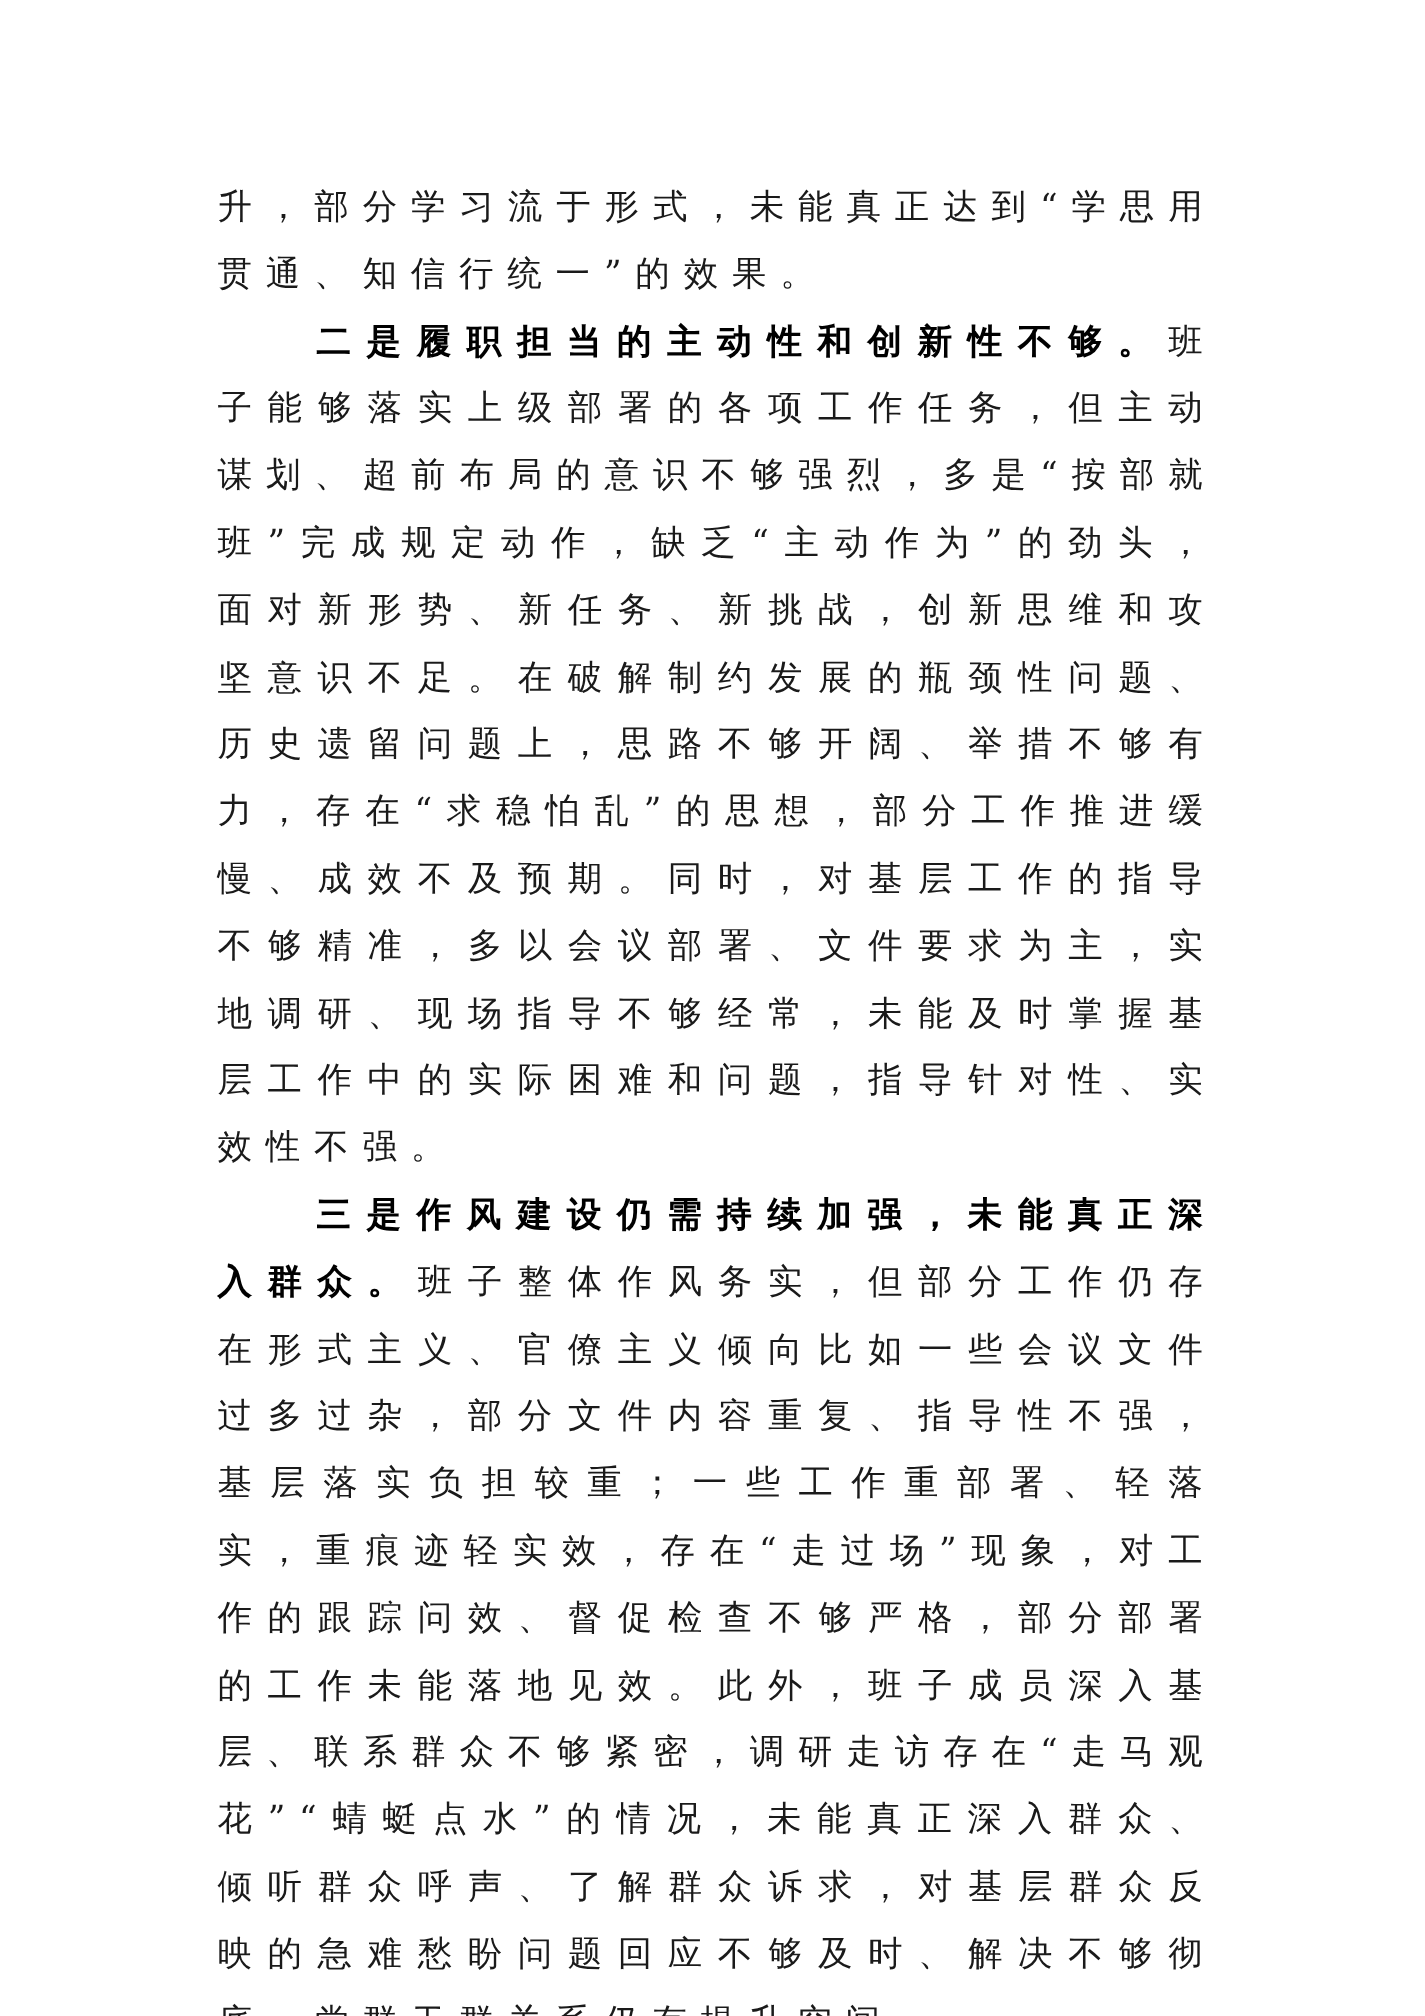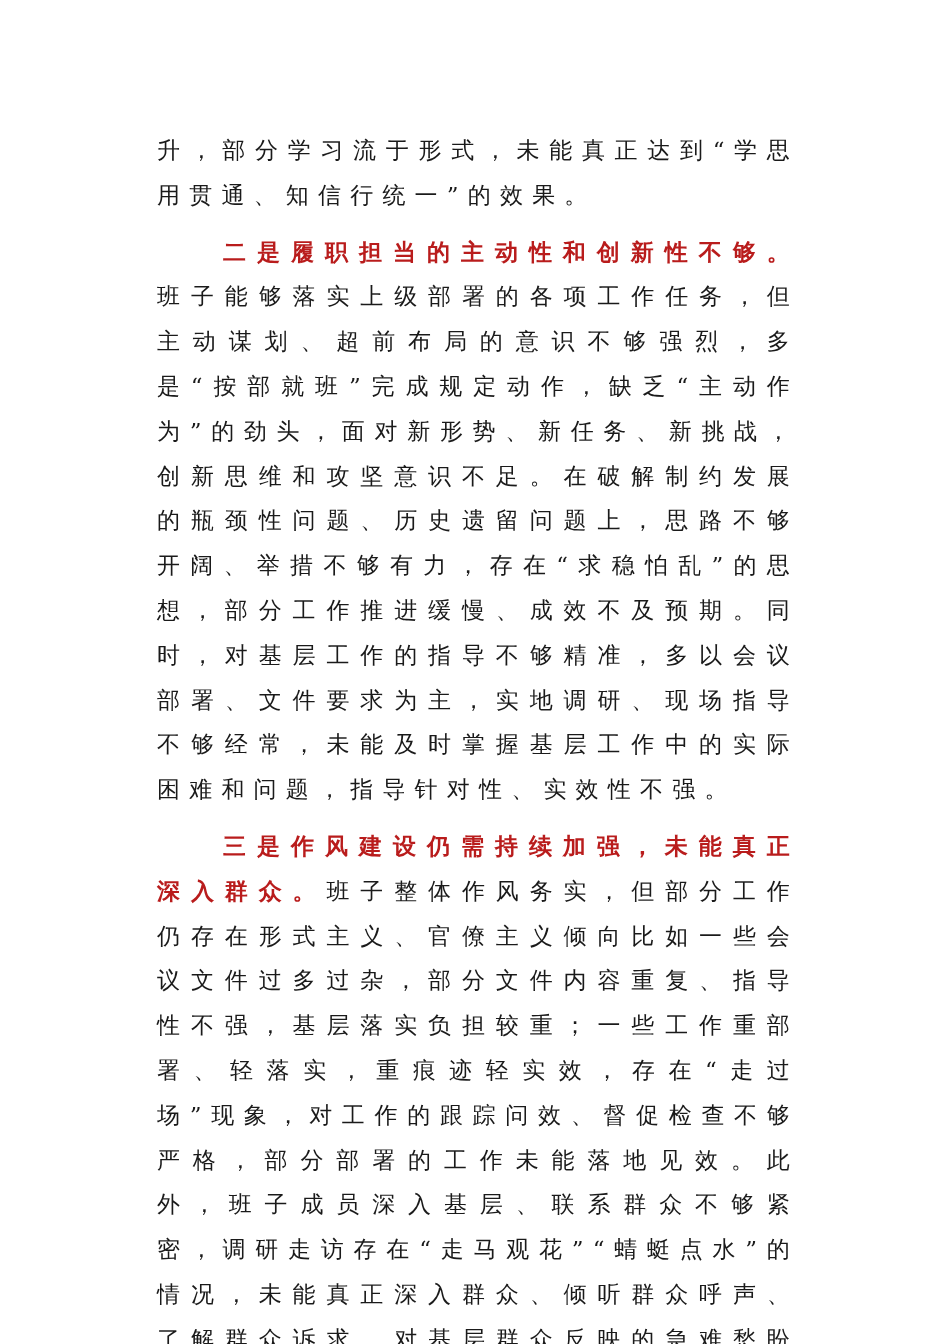--- a/index.html
+++ b/index.html
@@ -9,23 +9,23 @@
     position: absolute;
     left: 145px;
     top: 116px;
     width: 666px;
     font-family: "DejaVu Serif", "Liberation Serif", serif;
     font-size: 23px;
     line-height: 44.8px;
     color: #1a1a1a;
     letter-spacing: 9.2px;
   }
-  .para { margin: 12px; padding: 0; text-align: justify; text-align-last: left; }
+  .para { margin: 0; padding: 0; text-align: justify; text-align-last: left; }
   .para.indent { text-indent: 66px; }
-  .lead { font-weight: bold; color: #b91c1c; }
+  .lead { font-weight: bold; color: #000000; }
 </style>
 </head>
 <body>
 
 <div class="page">
   <div class="content">
     <p class="para"><span class="lead"></span><span>升，部分学习流于形式，未能真正达到“学思用贯通、知信行统一”的效果。</span></p>
     <p class="para indent"><span class="lead">二是履职担当的主动性和创新性不够。</span><span>班子能够落实上级部署的各项工作任务，但主动谋划、超前布局的意识不够强烈，多是“按部就班”完成规定动作，缺乏“主动作为”的劲头，面对新形势、新任务、新挑战，创新思维和攻坚意识不足。在破解制约发展的瓶颈性问题、历史遗留问题上，思路不够开阔、举措不够有力，存在“求稳怕乱”的思想，部分工作推进缓慢、成效不及预期。同时，对基层工作的指导不够精准，多以会议部署、文件要求为主，实地调研、现场指导不够经常，未能及时掌握基层工作中的实际困难和问题，指导针对性、实效性不强。</span></p>
     <p class="para indent"><span class="lead">三是作风建设仍需持续加强，未能真正深入群众。</span><span>班子整体作风务实，但部分工作仍存在形式主义、官僚主义倾向比如一些会议文件过多过杂，部分文件内容重复、指导性不强，基层落实负担较重；一些工作重部署、轻落实，重痕迹轻实效，存在“走过场”现象，对工作的跟踪问效、督促检查不够严格，部分部署的工作未能落地见效。此外，班子成员深入基层、联系群众不够紧密，调研走访存在“走马观花”“蜻蜓点水”的情况，未能真正深入群众、倾听群众呼声、了解群众诉求，对基层群众反映的急难愁盼问题回应不够及时、解决不够彻底，党群干群关系仍有提升空间。</span></p>
 

